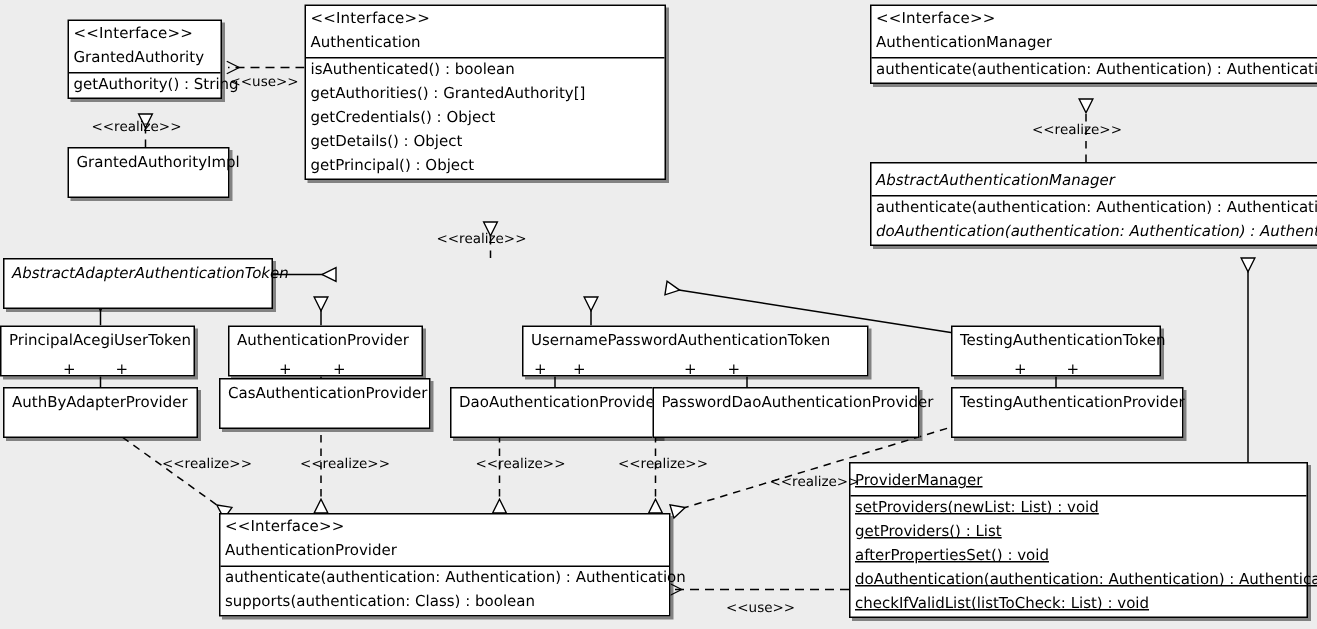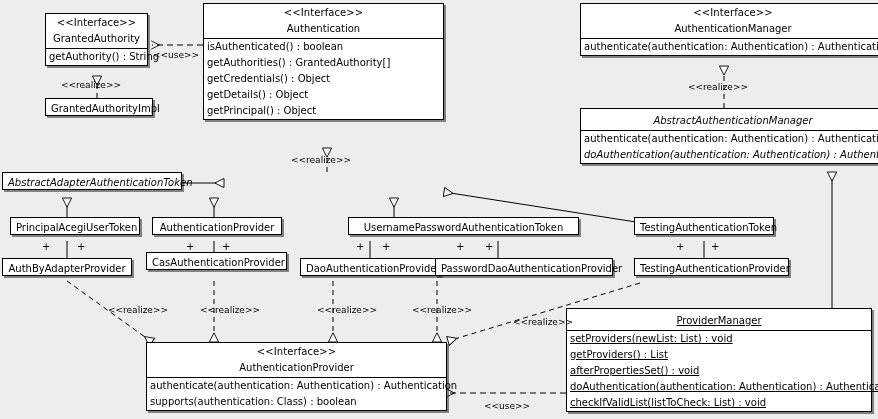--- a/index.html
+++ b/index.html
@@ -15,38 +15,37 @@
 
   .uml{
     position:absolute;
     background:#ffffff;
     border:1px solid #000000;
     box-shadow:2px 2px 0 rgba(0,0,0,.45);
     box-sizing:border-box;
     z-index:5;
   }
   .uml .cls-head{
-    text-align:center;
     padding:2px 3px 3px 3px;
     line-height:13px;
   }
   .uml .stereo{display:block;font-size:10px;color:#000;letter-spacing:.1px;}
   .uml .cname{display:block;font-size:10px;color:#000;margin-top:3px;}
   .uml .cname.abstract{font-style:italic;font-weight:normal;}
   .uml .divider{border-top:1px solid #000;height:0;font-size:0;line-height:0;}
   .uml .ops{padding:0;}
   .uml .op{
     font-size:10px;color:#000;
     padding:1px 0 1px 3px;
     white-space:nowrap;
     line-height:14px;
     overflow:visible;
   }
   .uml .op.abstract{font-style:italic;}
-  .uml.simple .cls-head{padding:3px 5px 0 5px;}
+  .uml.simple .cls-head{padding:3px 5px 16px 5px;}
   .uml.simple .cname{margin-top:0;}
 
   .edge-label{
     position:absolute;
     font-size:9px;
     color:#000;
     background:transparent;
     white-space:nowrap;
     z-index:6;
   }
@@ -200,21 +199,21 @@
     </div>
   </div>
 
   <div class="uml simple" style="left:2px;top:172px;width:180px;">
     <div class="cls-head">
       <span class="cname abstract">AbstractAdapterAuthenticationToken</span>
     </div>
   </div>
 
 
-  <div class="uml simple" style="left:10px;top:217px;width:130px;">
+  <div class="uml simple" style="left:0;top:217px;width:130px;">
     <div class="cls-head">
       <span class="cname">PrincipalAcegiUserToken</span>
     </div>
   </div>
 
   <div class="uml simple" style="left:152px;top:217px;width:130px;">
     <div class="cls-head">
       <span class="cname">AuthenticationProvider</span>
     </div>
   </div>

